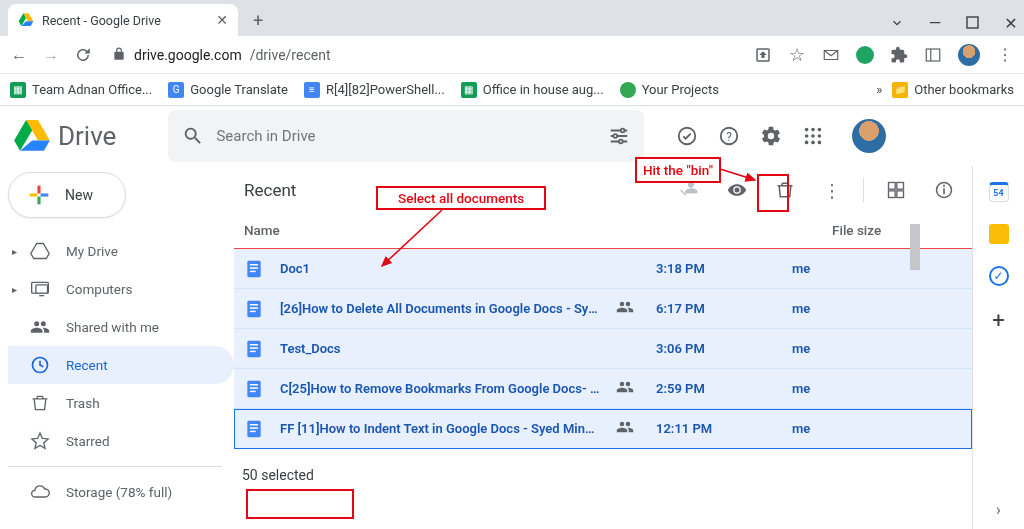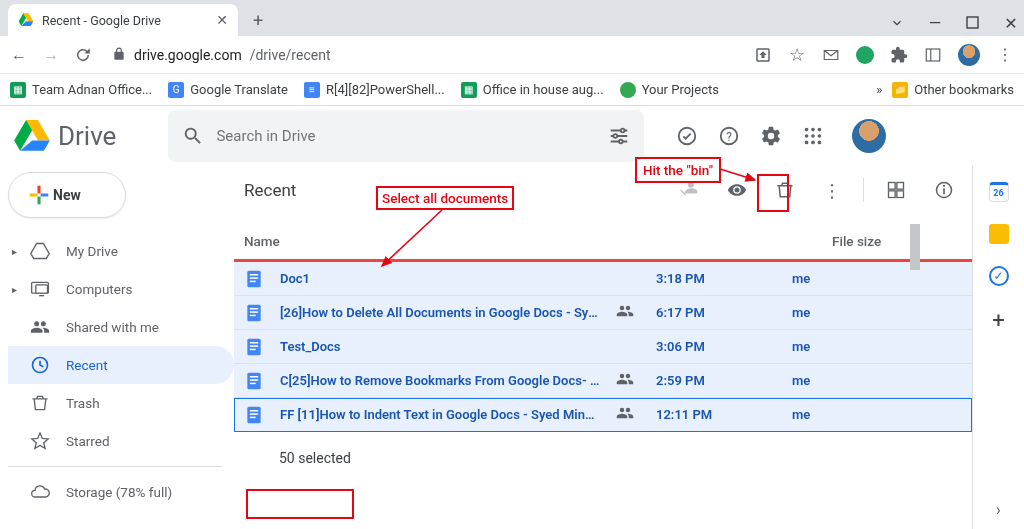--- a/index.html
+++ b/index.html
@@ -38,60 +38,60 @@
   .drive-name { font-size: 26px; color: #5f6368; }
   .searchwrap { margin-left: 40px; flex:1; max-width: 476px; background:#f1f3f4; height:52px; border-radius:8px; display:flex; align-items:center; padding:0 14px; gap:12px; color:#5f6368;}
   .searchwrap input { border:none; background:transparent; outline:none; font-size:15px; flex:1; color:#5f6368;}
   .headicons { display:flex; gap:20px; color:#5f6368; margin-left:20px; align-items:center;}
   .headicons svg { width:22px; height:22px; }
   .avatar-big { width:34px; height:34px; border-radius:50%; background: radial-gradient(circle at 50% 35%, #d9a06b 0 35%, #2e6da4 36% 100%); margin-left:8px;}
 
   
   .main { display:flex; height: calc(529px - 36px - 38px - 32px - 60px); position:relative;}
   .sidebar { width: 234px; padding: 6px 0 0 8px; }
-  .newbtn { width:118px; height:46px; border:1px solid #dadce0; border-radius:24px; background:#fff; display:flex; align-items:center; padding-left:16px; font-size:14px; color:#3c4043; box-shadow:0 1px 2px rgba(0,0,0,.08);font-weight:bold;}
+  .newbtn { width:118px; height:46px; border:1px solid #dadce0; border-radius:24px; background:#fff; display:flex; align-items:center; gap:12px; padding-left:16px; font-size:14px; color:#3c4043; box-shadow:0 1px 2px rgba(0,0,0,.08);}
   .navlist { margin-top:14px; display:flex; flex-direction:column; }
   .navitem { height:38px; display:flex; align-items:center; gap:16px; padding-left:22px; font-size:13.5px; color:#5f6368; border-radius: 0 20px 20px 0; position:relative;}
   .navitem.active { background:#e8f0fe; color:#1967d2;}
   .navitem svg { width:20px; height:20px; flex-shrink:0; color:#5f6368;}
   .navitem.active svg { color:#1967d2;}
   .expand { position:absolute; left:4px; color:#5f6368; font-size:10px;}
   .divider { height:1px; background:#dadce0; margin:6px 12px 6px 0;}
 
   .content { flex:1; display:flex; flex-direction:column; border-left:0; position:relative;}
   .contentheader { height:48px; display:flex; align-items:center; padding:0 18px 0 10px; gap:4px;}
   .pagetitle { font-size:17px; color:#3c4043; margin-right:auto;}
   .actionicons { display:flex; gap:28px; color:#5f6368; align-items:center;}
   .actionicons svg { width:20px; height:20px;}
   .actionicons .sep { width:1px; height:24px; background:#dadce0; margin:0 -6px;}
 
-  .colhead { display:flex; padding: 8px 10px 10px 10px; font-size:13.5px; color:#5f6368; font-weight:500; border-bottom:3px solid #ef4444;margin-top:11px;}
+  .colhead { display:flex; padding: 8px 10px 10px 10px; font-size:13.5px; color:#5f6368; font-weight:500; border-bottom:1px solid #ef4444;}
   .col-name { flex:1;}
   .col-size { width:130px;}
 
   .rows { overflow:hidden;}
-  .row { height:34px; display:flex; align-items:center; padding:0 10px; gap:16px; background:#e8f0fe; color:#1a56b0; font-size:13px; font-weight:600; border-bottom:1px solid #d2e3fc;}
+  .row { height:40px; display:flex; align-items:center; padding:0 10px; gap:16px; background:#e8f0fe; color:#1a56b0; font-size:13px; font-weight:600; border-bottom:1px solid #d2e3fc;}
   .row.focused { outline:1px solid #1a73e8; outline-offset:-1px;}
   .row .docicon { color:#4285f4;}
   .row .title { flex:1; white-space:nowrap; overflow:hidden; text-overflow:ellipsis; max-width:320px;}
   .row .shared { color:#5f6368; width:24px;}
   .row .time { width:120px; color:#1a56b0;}
   .row .owner { width:130px; color:#1a56b0; text-align:left;}
 
   .selstatus { padding:10px 4px; font-size:14px; color:#3c4043;}
 
   
   .sidepanel { width:52px; border-left:1px solid #e0e0e0; display:flex; flex-direction:column; align-items:center; gap:22px; padding-top:16px; color:#5f6368;}
   .sidepanel .app { width:20px; height:20px; border-radius:4px;}
   .sidepanel .plusbtn { font-size:22px; color:#3c4043;}
   .sidepanel .chev { margin-top:auto; margin-bottom:10px; color:#5f6368;}
 
   
   .redbox { position:absolute; border:2px solid #e30613; pointer-events:none; z-index:50;}
-  .redtext { position:absolute; color:#e30613; font-size:13.5px; font-weight:500; z-index:50; pointer-events:none; background:#fff; padding:2px 4px; border:2px solid #e30613;}
+  .redtext { position:absolute; color:#e30613; font-size:13.5px; font-weight:500; z-index:50; pointer-events:none; background:#fff; padding:2px 20px; border:2px solid #e30613;}
   .arrow-svg { position:absolute; z-index:49; pointer-events:none;}
 
   .scrollthumb { position:absolute; right:52px; top:0; width:10px; height:46px; background:#c4c6ca; border-radius:0;}
 </style>
 </head>
 <body>
 
 <div class="titlebar">
   <div class="tab">
     <svg width="16" height="16" viewBox="0 0 24 24">
@@ -397,27 +397,27 @@
             <rect x="7" y="14" width="7" height="1.8" fill="#fff"></rect>
           </svg>
           <span class="title">FF [11]How to Indent Text in Google Docs - Syed Minh...</span>
           <span class="shared"><svg width="18" height="18" viewBox="0 0 24 24">
               <path fill="#5f6368" d="M16 11a3 3 0 1 0-3-3 3 3 0 0 0 3 3M8 11a3 3 0 1 0-3-3 3 3 0 0 0 3 3m0 2c-2.3 0-7 1.2-7 3.5V19h14v-2.5C15 14.2 10.3 13 8 13m8 0c-.3 0-.6 0-1 .1 1.2.9 2 2 2 3.4V19h6v-2.5c0-2.3-4.7-3.5-7-3.5"></path>
             </svg></span>
           <span class="time">12:11 PM</span>
           <span class="owner">me</span>
         </div>
       </div>
-    <div style="padding:8px 4px;margin-left:37px;">
+    <div style="padding:8px 4px;">
       <span class="selstatus" style="display:inline-block">50 selected</span>
     </div>
   </div>
 
   <div class="sidepanel">
-    <div class="app" style="background:#fff;border:1px solid #dadce0;display:flex;align-items:center;justify-content:center;color:#1a73e8;font-size:9px;font-weight:700;border-top:3px solid #1a73e8">26</div>
+    <div class="app" style="background:#fff;border:1px solid #dadce0;display:flex;align-items:center;justify-content:center;color:#1a73e8;font-size:9px;font-weight:700;border-top:3px solid #1a73e8">54</div>
     <div class="app" style="background:#fbbc04;border-radius:3px"></div>
     <div class="app" style="background:#fff;border-radius:50%;border:2px solid #1a73e8;position:relative">
         <span style="position:absolute;inset:0;display:flex;align-items:center;justify-content:center;color:#1a73e8;font-size:12px">✓</span>
       </div>
     <span class="plusbtn">+</span>
     <span class="chev">›</span>
   </div>
 </div>
 
 <div class="redtext" style="left:376px; top:186px;">Select all documents</div>

